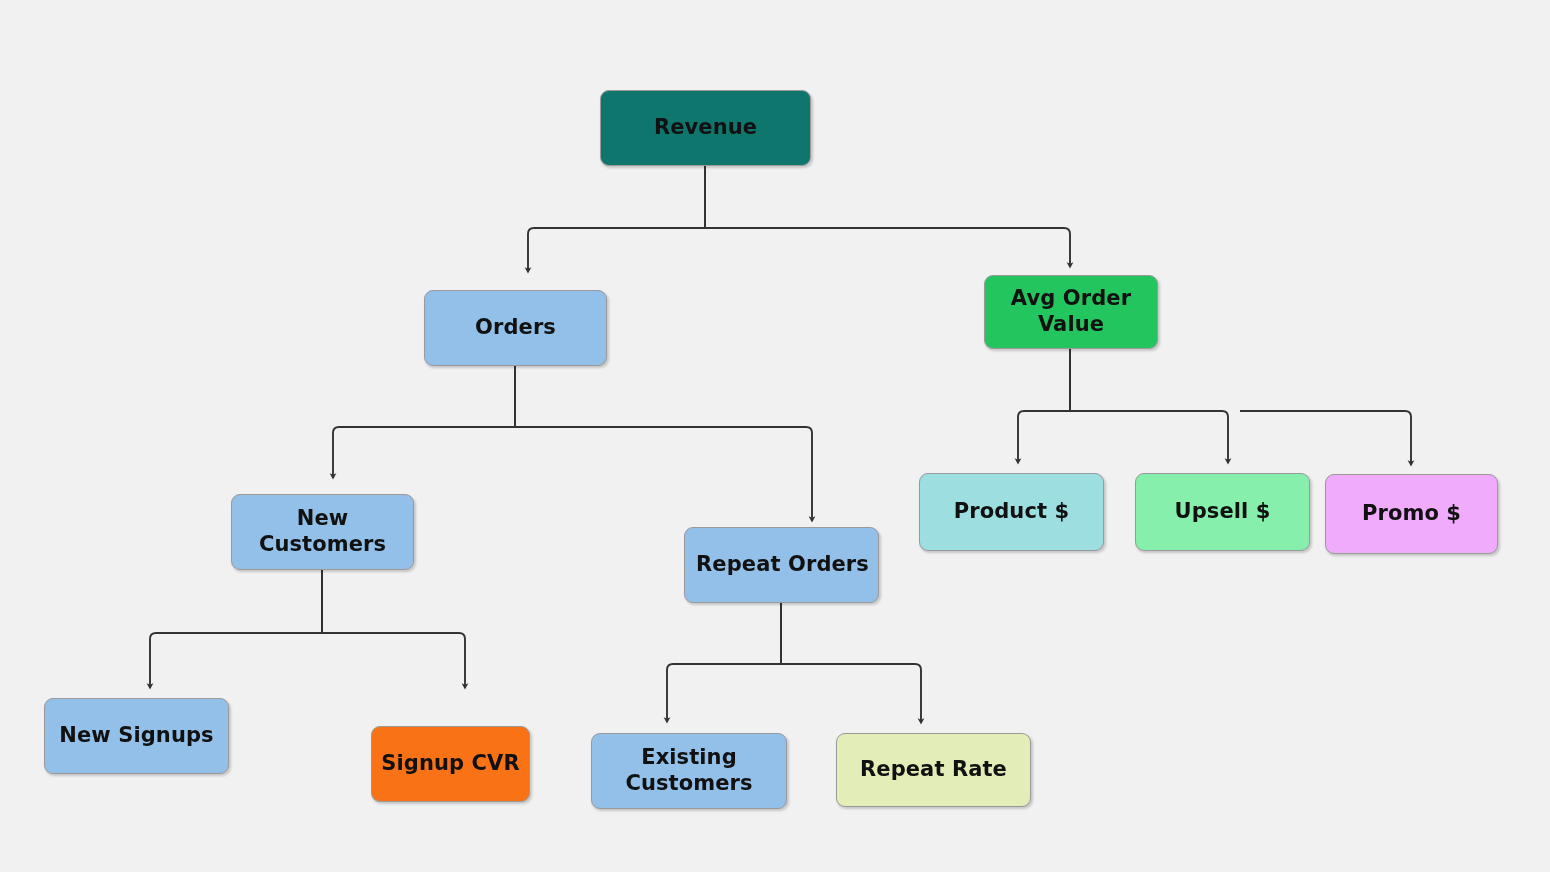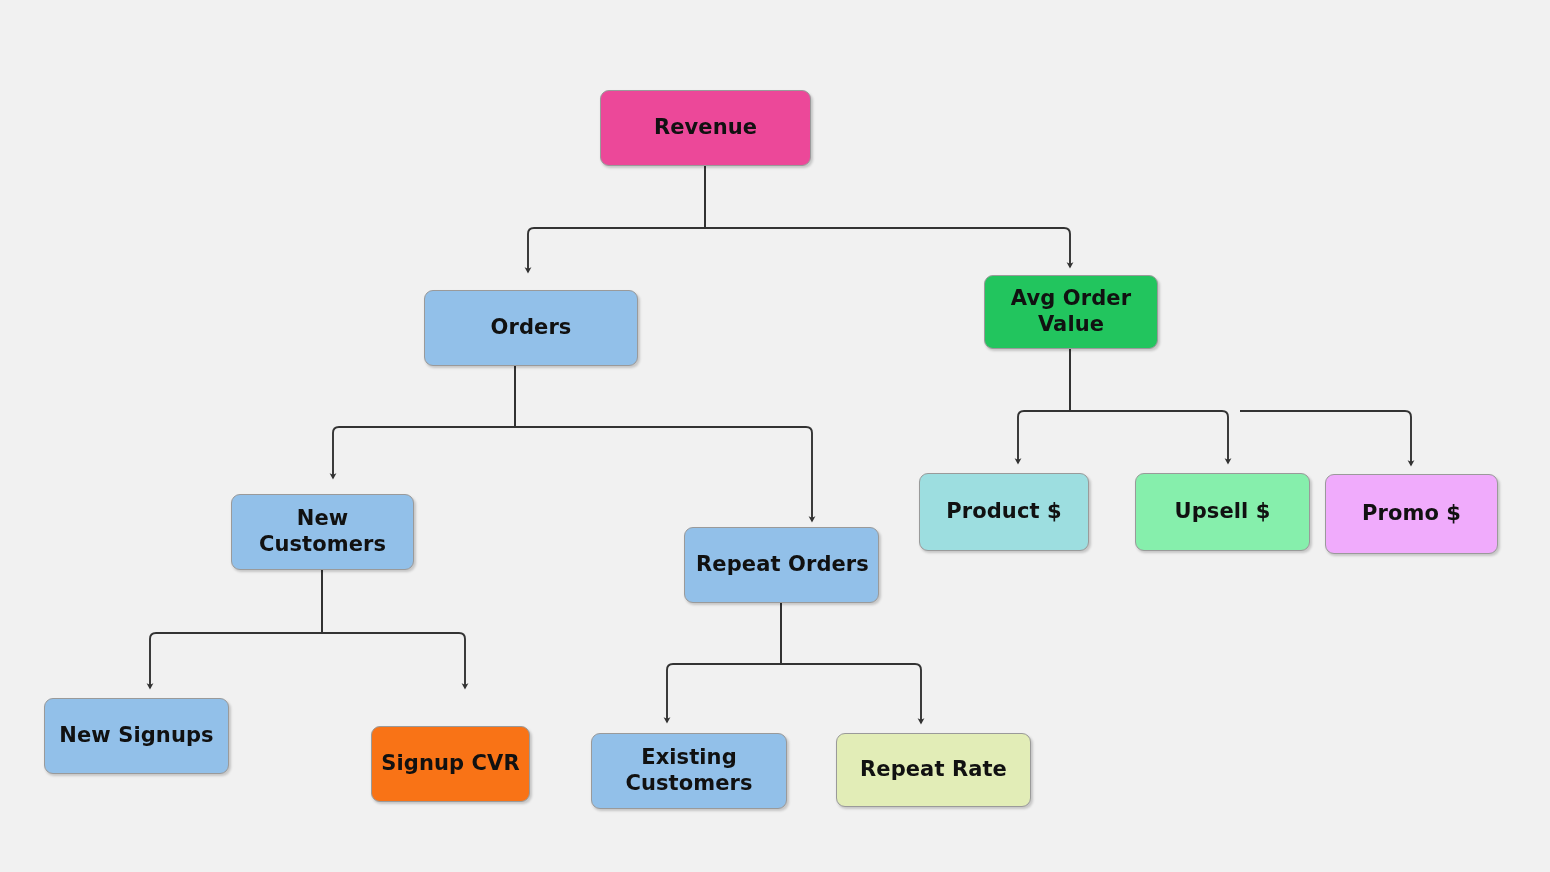--- a/index.html
+++ b/index.html
@@ -67,28 +67,28 @@
         <path d="M 1070,349 L 1070,411 L 1222,411 Q 1228,411 1228,417 L 1228,463" fill="none" stroke="#333333" stroke-width="1.9" stroke-linecap="butt" stroke-linejoin="round" marker-end="url(#arrowhead)"></path>
         <path d="M 1240,411 L 1405,411 Q 1411,411 1411,417 L 1411,465" fill="none" stroke="#333333" stroke-width="1.9" stroke-linecap="butt" stroke-linejoin="round" marker-end="url(#arrowhead)"></path>
         <path d="M 322,570 L 322,633 L 156,633 Q 150,633 150,639 L 150,688" fill="none" stroke="#333333" stroke-width="1.9" stroke-linecap="butt" stroke-linejoin="round" marker-end="url(#arrowhead)"></path>
         <path d="M 322,570 L 322,633 L 459,633 Q 465,633 465,639 L 465,688" fill="none" stroke="#333333" stroke-width="1.9" stroke-linecap="butt" stroke-linejoin="round" marker-end="url(#arrowhead)"></path>
         <path d="M 781,603 L 781,664 L 673,664 Q 667,664 667,670 L 667,722" fill="none" stroke="#333333" stroke-width="1.9" stroke-linecap="butt" stroke-linejoin="round" marker-end="url(#arrowhead)"></path>
         <path d="M 781,603 L 781,664 L 915,664 Q 921,664 921,670 L 921,723" fill="none" stroke="#333333" stroke-width="1.9" stroke-linecap="butt" stroke-linejoin="round" marker-end="url(#arrowhead)"></path>
       </g>
   </svg>
 
   <div id="nodes-layer">
-      <div class="node" style="left: 600px; top: 90px; width: 211px; height: 76px; background: #ec4899; border-color: rgb(154, 154, 154); color: rgb(17, 17, 17);"><span>Revenue</span></div>
-      <div class="node" style="left: 424px; top: 290px; width: 214px; height: 76px; background: rgb(146, 192, 233); border-color: rgb(154, 154, 154); color: rgb(17, 17, 17);"><span>Orders</span></div>
+      <div class="node" style="left: 600px; top: 90px; width: 211px; height: 76px; background: #0f766e; border-color: rgb(154, 154, 154); color: rgb(17, 17, 17);"><span>Revenue</span></div>
+      <div class="node" style="left: 424px; top: 290px; width: 183px; height: 76px; background: rgb(146, 192, 233); border-color: rgb(154, 154, 154); color: rgb(17, 17, 17);"><span>Orders</span></div>
       <div class="node" style="left: 984px; top: 275px; width: 174px; height: 74px; background: #22c55e; border-color: rgb(154, 154, 154); color: rgb(17, 17, 17);"><span>Avg Order
 Value</span></div>
       <div class="node" style="left: 231px; top: 494px; width: 183px; height: 76px; background: rgb(146, 192, 233); border-color: rgb(154, 154, 154); color: rgb(17, 17, 17);"><span>New
 Customers</span></div>
       <div class="node" style="left: 684px; top: 527px; width: 195px; height: 76px; background: rgb(146, 192, 233); border-color: rgb(154, 154, 154); color: rgb(17, 17, 17); padding-left: 8px;"><span>Repeat Orders</span></div>
-      <div class="node" style="left: 919px; top: 473px; width: 170px; height: 78px; background: rgb(157, 222, 224); border-color: rgb(154, 154, 154); color: rgb(17, 17, 17);"><span>Product $</span></div>
+      <div class="node" style="left: 919px; top: 473px; width: 185px; height: 78px; background: rgb(157, 222, 224); border-color: rgb(154, 154, 154); color: rgb(17, 17, 17);"><span>Product $</span></div>
       <div class="node" style="left: 1135px; top: 473px; width: 175px; height: 78px; background: #86efac; border-color: rgb(154, 154, 154); color: rgb(17, 17, 17);"><span>Upsell $</span></div>
       <div class="node" style="left: 1325px; top: 474px; width: 173px; height: 80px; background: #f0abfc; border-color: rgb(154, 154, 154); color: rgb(17, 17, 17);"><span>Promo $</span></div>
       <div class="node" style="left: 44px; top: 698px; width: 185px; height: 76px; background: rgb(146, 192, 233); border-color: rgb(154, 154, 154); color: rgb(17, 17, 17);"><span>New Signups</span></div>
       <div class="node" style="left: 371px; top: 698px; width: 159px; height: 76px; background: #f97316; border-color: rgb(154, 154, 154); color: rgb(17, 17, 17); margin-top: 28px;"><span>Signup CVR</span></div>
       <div class="node" style="left: 591px; top: 733px; width: 196px; height: 76px; background: rgb(146, 192, 233); border-color: rgb(154, 154, 154); color: rgb(17, 17, 17);"><span>Existing
 Customers</span></div>
       <div class="node" style="left: 836px; top: 733px; width: 195px; height: 74px; background: rgb(226, 237, 183); border-color: rgb(154, 154, 154); color: rgb(17, 17, 17);"><span>Repeat Rate</span></div>
     </div>
 
 </div>

